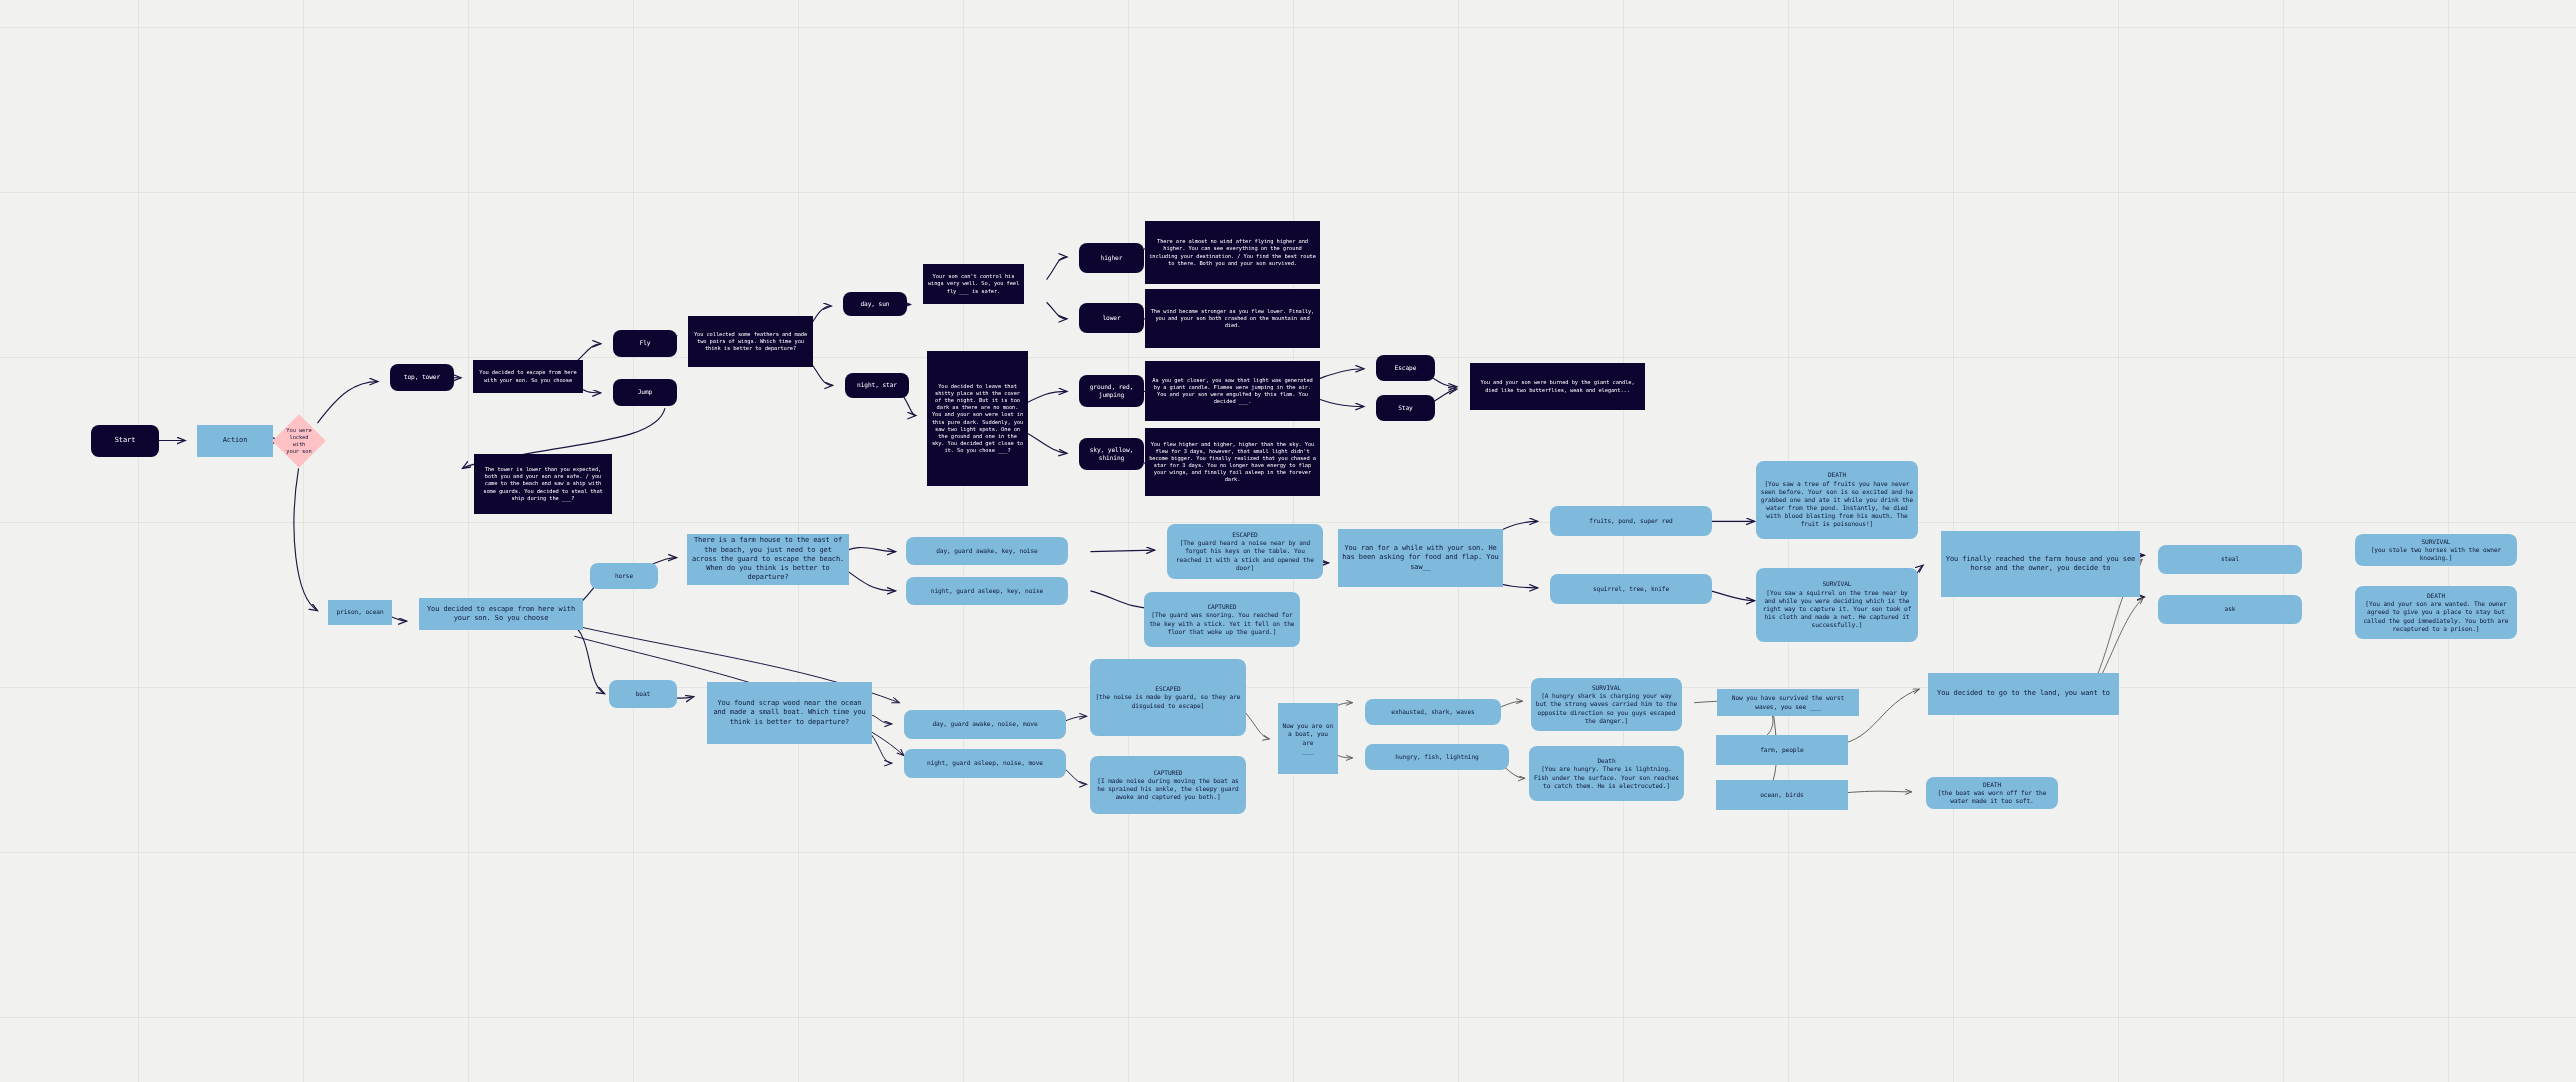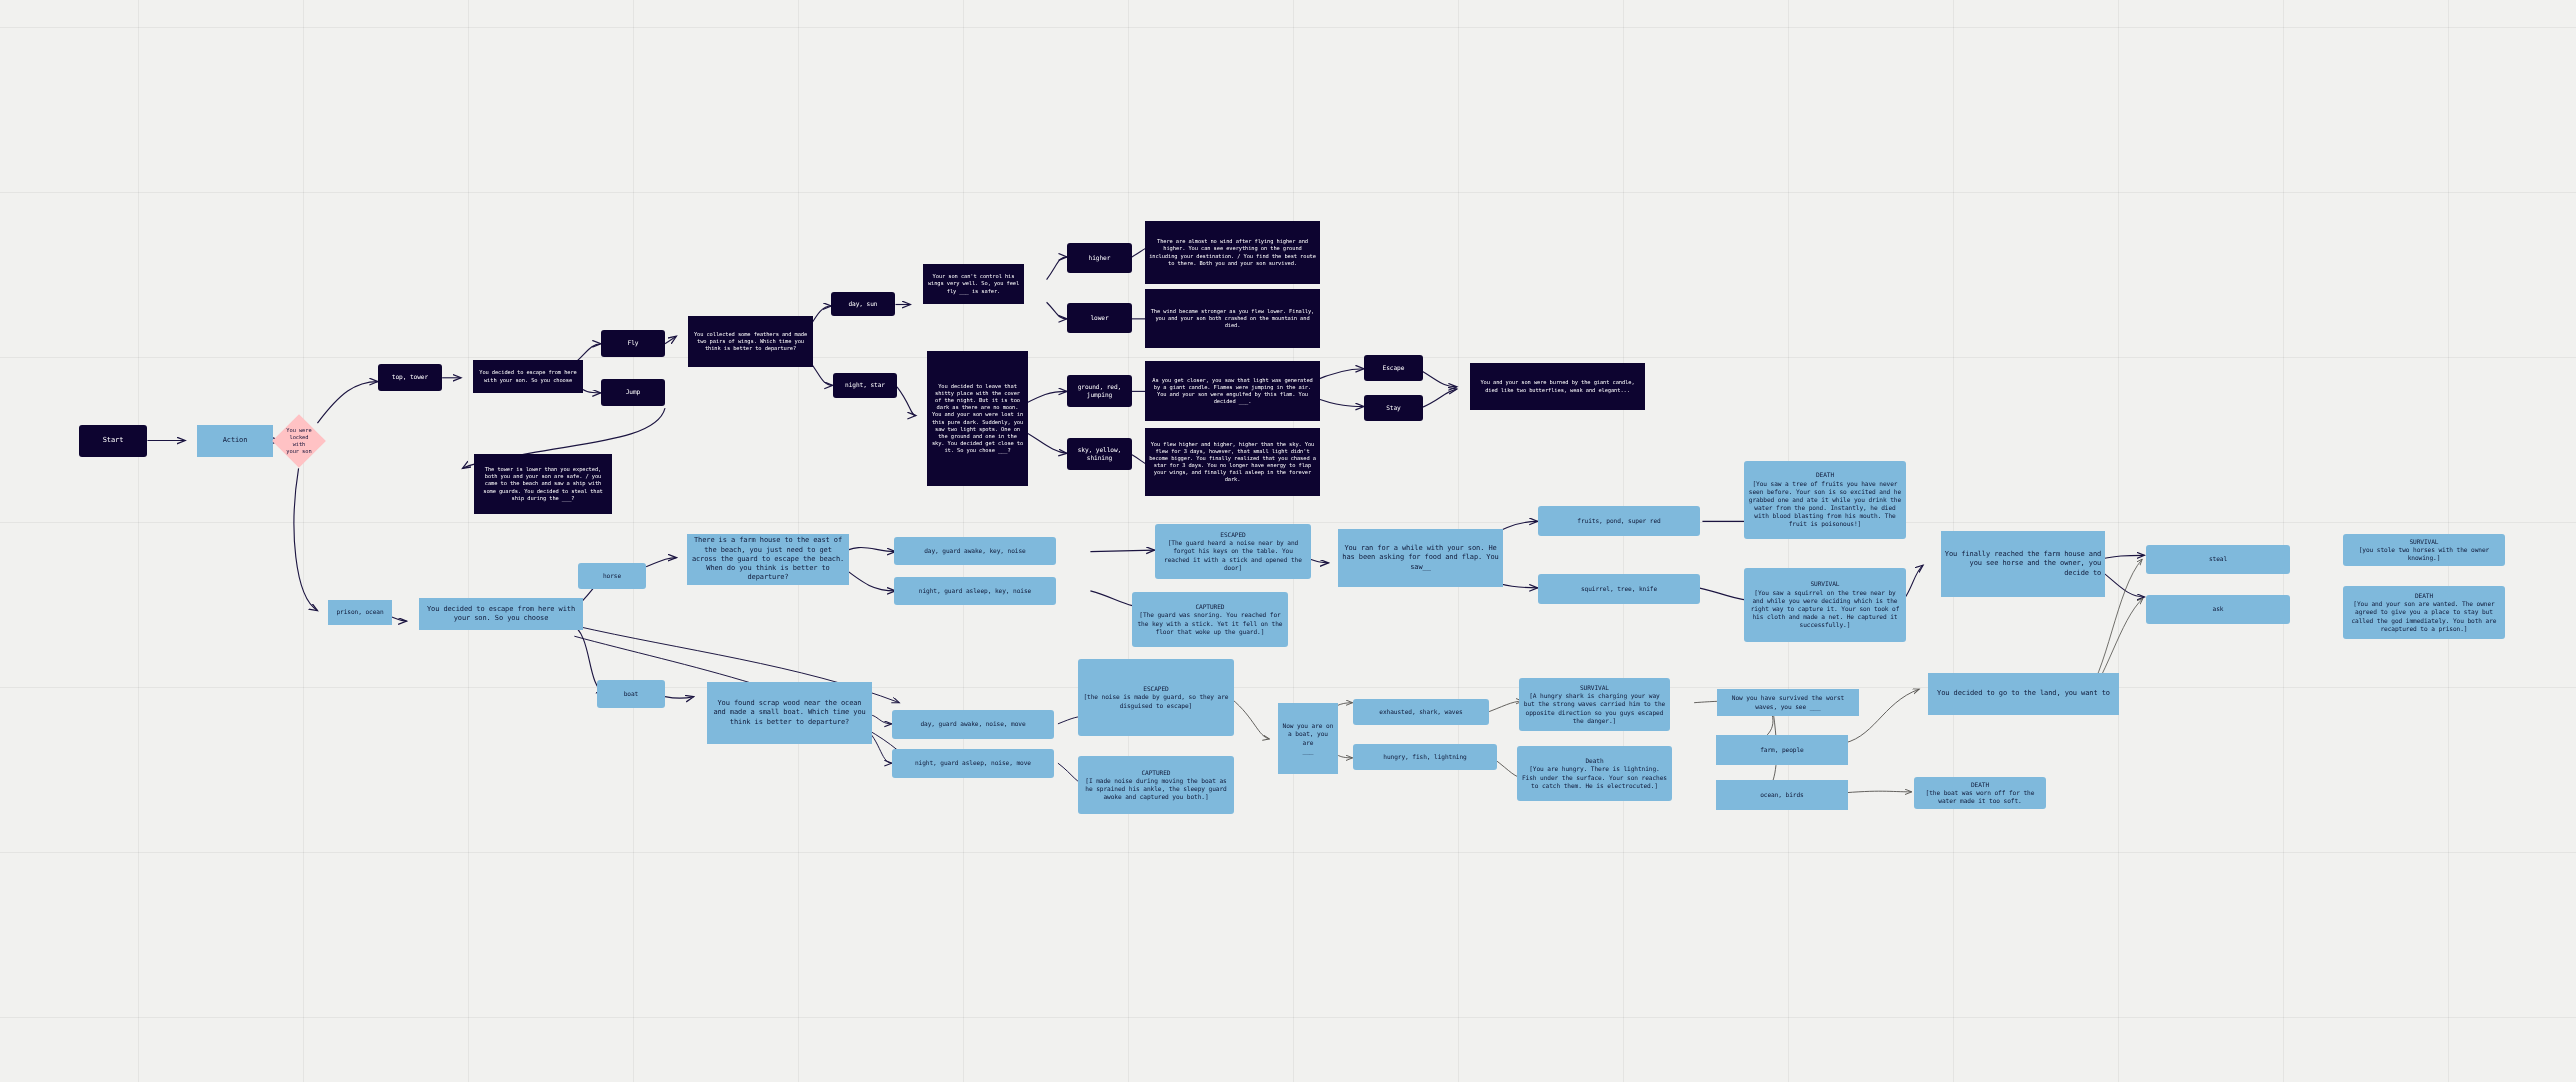--- a/index.html
+++ b/index.html
@@ -36,21 +36,21 @@
   
   .dark{background:#0d0430;color:#ffffff;}
   
   .light{background:#7fb9dc;color:#101a3a;}
   
   .diamond{
     background:#ffc2c4;color:#17143a;
     transform:rotate(45deg);
   }
   .diamond > span{transform:rotate(-45deg);display:block;width:150%;}
-  .r-lg{border-radius:3px;}
+  .r-lg{border-radius:8px;margin-left:12px;}
   .r-none{border-radius:0;margin-left:12px;}
   .fs7{font-size:5.4px;}
   .fs8{font-size:6.2px;}
   .fs9{font-size:7px;}
 </style>
 </head>
 <body>
 
 <div id="grid"></div>
 
@@ -273,21 +273,21 @@
 <div class="node light r-lg fs8" style="left:1538px;top:506px;width:162px;height:30px;"><span>fruits, pond, super red</span></div>
 
 <div class="node light r-lg fs8" style="left:1538px;top:574px;width:162px;height:30px;"><span>squirrel, tree, knife</span></div>
 
 <div class="node light r-lg fs8" style="left:1744px;top:461px;width:162px;height:78px;"><span>DEATH
 [You saw a tree of fruits you have never seen before. Your son is so excited and he grabbed one and ate it while you drink the water from the pond. Instantly, he died with blood blasting from his mouth. The fruit is poisonous!]</span></div>
 
 <div class="node light r-lg fs8" style="left:1744px;top:568px;width:162px;height:74px;"><span>SURVIVAL
 [You saw a squirrel on the tree near by and while you were deciding which is the right way to capture it. Your son took of his cloth and made a net. He captured it successfully.]</span></div>
 
-<div class="node light r-none fs9" style="left:1929px;top:531px;width:164px;height:66px;text-align:right;"><span>You finally reached the farm house and you see horse and the owner, you decide to</span></div>
+<div class="node light r-none fs9" style="left:1929px;top:531px;width:199px;height:66px;"><span>You finally reached the farm house and you see horse and the owner, you decide to</span></div>
 
 <div class="node light r-lg fs8" style="left:2146px;top:545px;width:144px;height:29px;"><span>steal</span></div>
 
 <div class="node light r-lg fs8" style="left:2146px;top:595px;width:144px;height:29px;"><span>ask</span></div>
 
 <div class="node light r-lg fs8" style="left:2343px;top:534px;width:162px;height:32px;"><span>SURVIVAL
 [you stole two horses with the owner knowing.]</span></div>
 
 <div class="node light r-lg fs8" style="left:2343px;top:586px;width:162px;height:53px;"><span>DEATH
 [You and your son are wanted. The owner agreed to give you a place to stay but called the god immediately. You both are recaptured to a prison.]</span></div>

